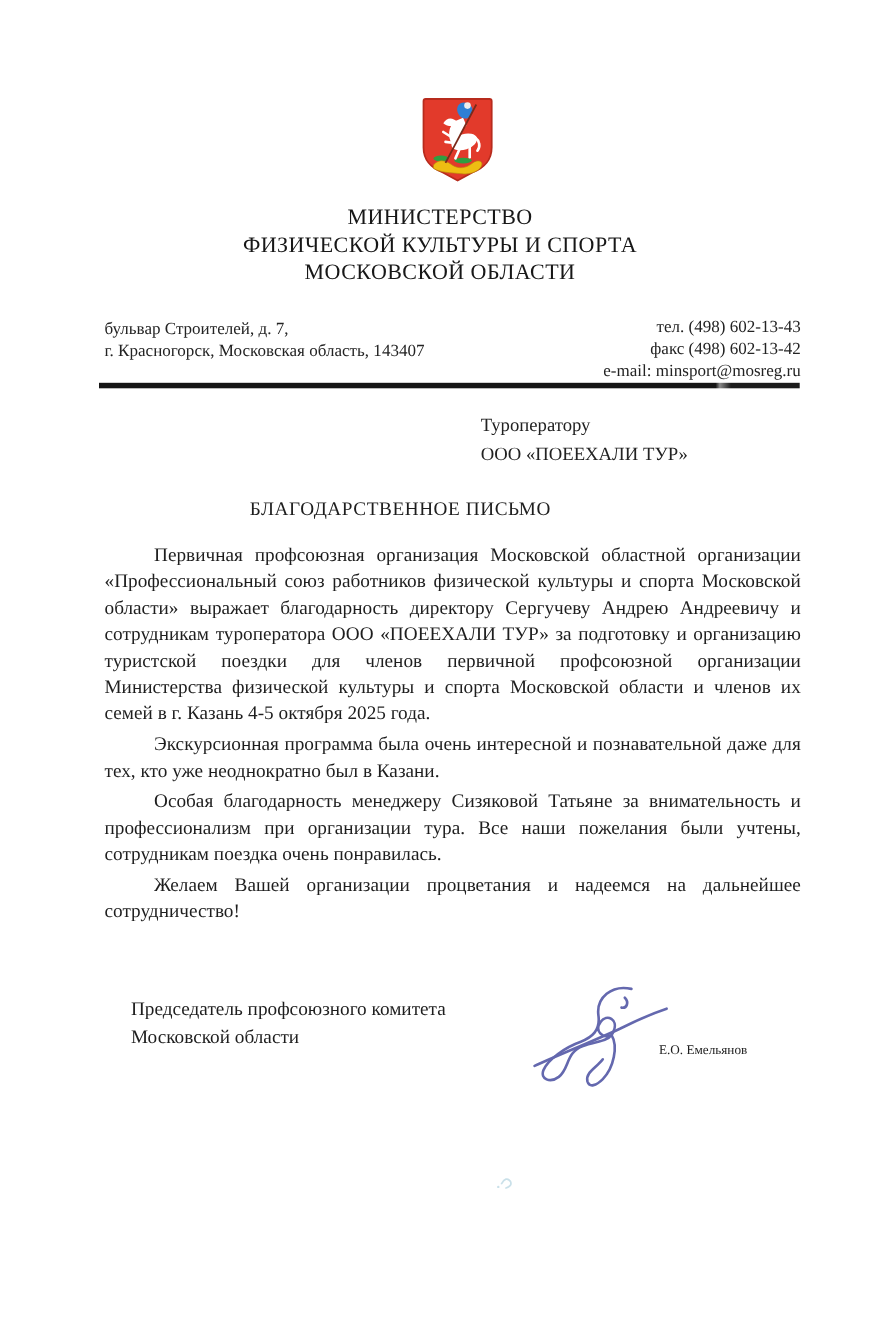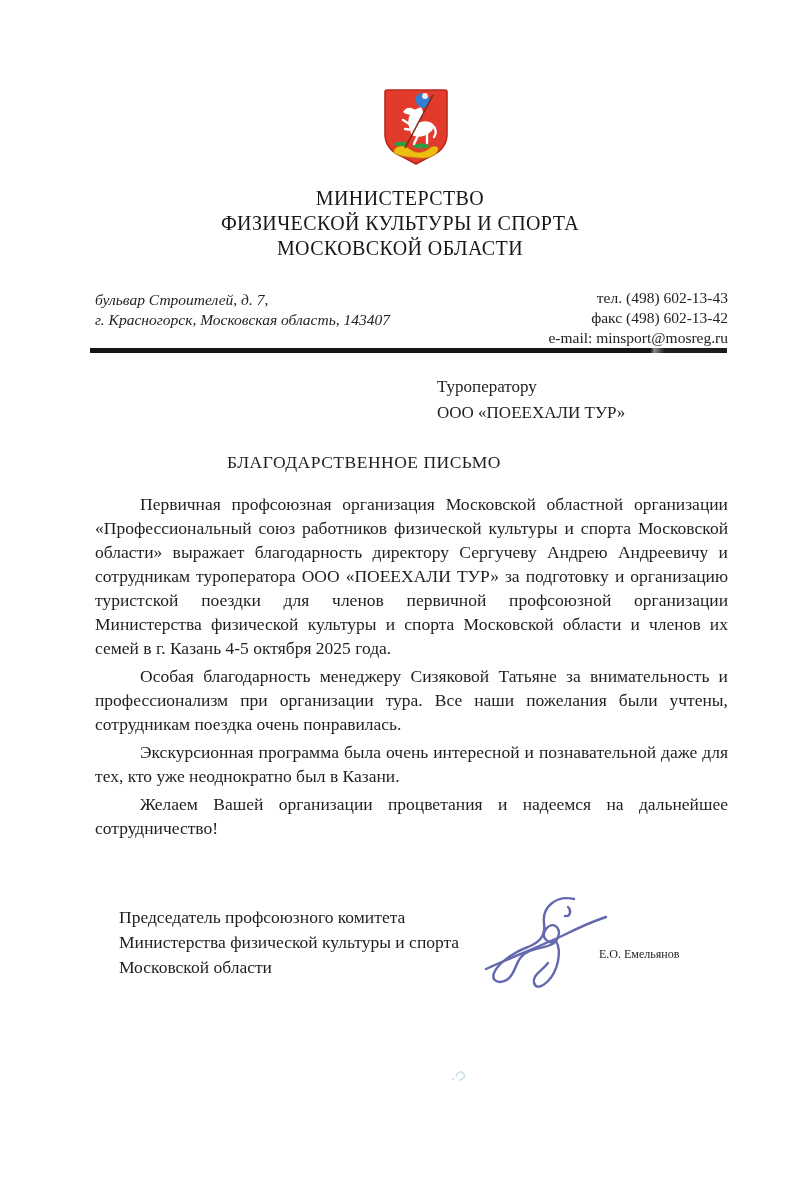--- a/index.html
+++ b/index.html
@@ -10,21 +10,21 @@
   }
   .emblem{position:absolute;left:380px;top:87px;width:72px;height:80px;}
   .ministry-header{
     position:absolute;top:186px;left:0;width:800px;text-align:center;
     font-weight:normal;font-size:20px;line-height:25px;color:#171717;letter-spacing:.4px;
   }
   .contact-row{
     position:absolute;top:288px;left:95px;width:633px;
     display:flex;justify-content:space-between;font-size:15.5px;color:#232323;
   }
-  .addr{line-height:20px;padding-top:2px;font-style:italic;}
+  .addr{line-height:20px;padding-top:2px;}
   .tels{text-align:right;line-height:20px;}
   .rule{
     position:absolute;left:90px;top:348px;width:637px;height:5px;
     background:linear-gradient(90deg,#161616 0%,#161616 88%,#8a8a8a 88.6%,#1c1c1c 90.2%,#1c1c1c 100%);
   }
   .recipient{position:absolute;left:437px;top:374px;font-size:17px;line-height:26px;color:#222;}
   .letter-title{
     position:absolute;top:452px;left:0;width:728px;text-align:center;
     font-size:17.5px;letter-spacing:.5px;color:#1e1e1e;
   }
@@ -90,29 +90,28 @@
 
   <div class="recipient">
     <div>Туроператору</div>
     <div>ООО «ПОЕЕХАЛИ ТУР»</div>
   </div>
 
   <div class="letter-title">БЛАГОДАРСТВЕННОЕ ПИСЬМО</div>
 
   <div class="letter-body">
     <p>Первичная профсоюзная организация Московской областной организации «Профессиональный союз работников физической культуры и спорта Московской области» выражает благодарность директору Сергучеву Андрею Андреевичу и сотрудникам туроператора ООО «ПОЕЕХАЛИ ТУР» за подготовку и организацию туристской поездки для членов первичной профсоюзной организации Министерства физической культуры и спорта Московской области и членов их семей в г. Казань 4-5 октября 2025 года.</p>
+    <p>Экскурсионная программа была очень интересной и познавательной даже для тех, кто уже неоднократно был в Казани.</p>
     <p>Особая благодарность менеджеру Сизяковой Татьяне за внимательность и профессионализм при организации тура. Все наши пожелания были учтены, сотрудникам поездка очень понравилась.</p>
-    <p>Экскурсионная программа была очень интересной и познавательной даже для тех, кто уже неоднократно был в Казани.</p>
     <p>Желаем Вашей организации процветания и надеемся на дальнейшее сотрудничество!</p>
   </div>
 
   <div class="sign-block">
     <div class="sign-titles">
       <div>Председатель профсоюзного комитета</div>
-      <div>Министерства физической культуры и спорта</div>
       <div>Московской области</div>
     </div>
     <svg class="signature-svg" viewBox="0 0 132 112">
       <g fill="none" stroke-width="2.4" stroke-linecap="round" opacity="0.92">
         <path d="M96 14 C78 10 64 22 66 38 C68 52 60 58 50 62 C36 67 20 78 16 88 C13 96 22 100 30 94 C40 86 36 72 52 66 C64 61 76 63 80 52 C84 42 74 36 68 44 C62 52 70 60 78 56" stroke="#575ca8"></path>
         <path d="M78 56 C84 66 80 86 70 96 C64 102 58 104 56 98 C54 90 64 86 70 78" stroke="#575ca8"></path>
         <path d="M8 84 C30 74 60 62 86 50 C100 43 116 36 128 32" stroke="#575ca8"></path>
         <path d="M90 22 C94 26 92 32 87 31" stroke="#575ca8"></path>
       </g>
     </svg>

